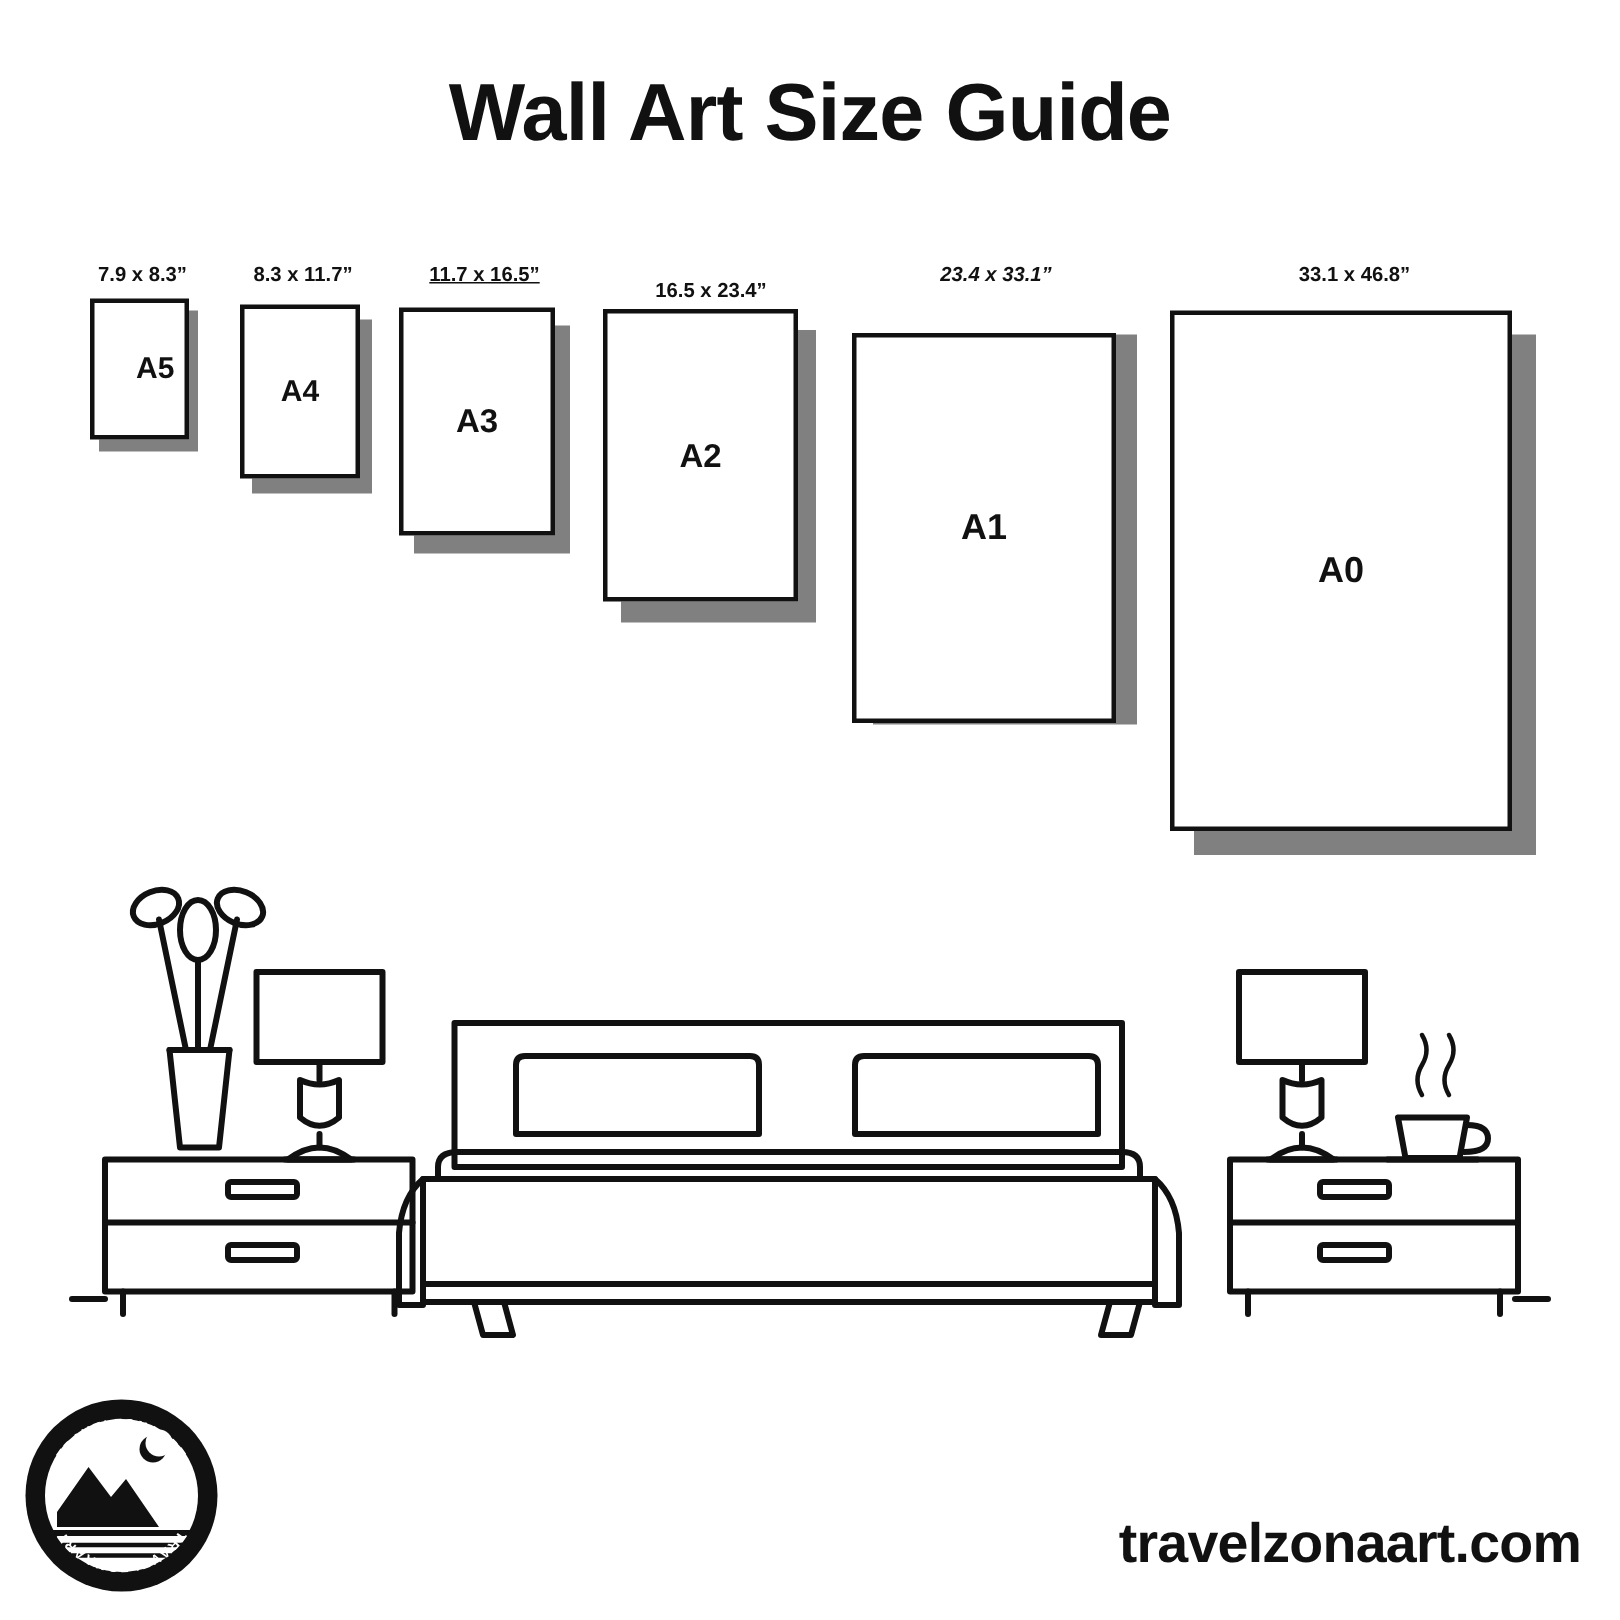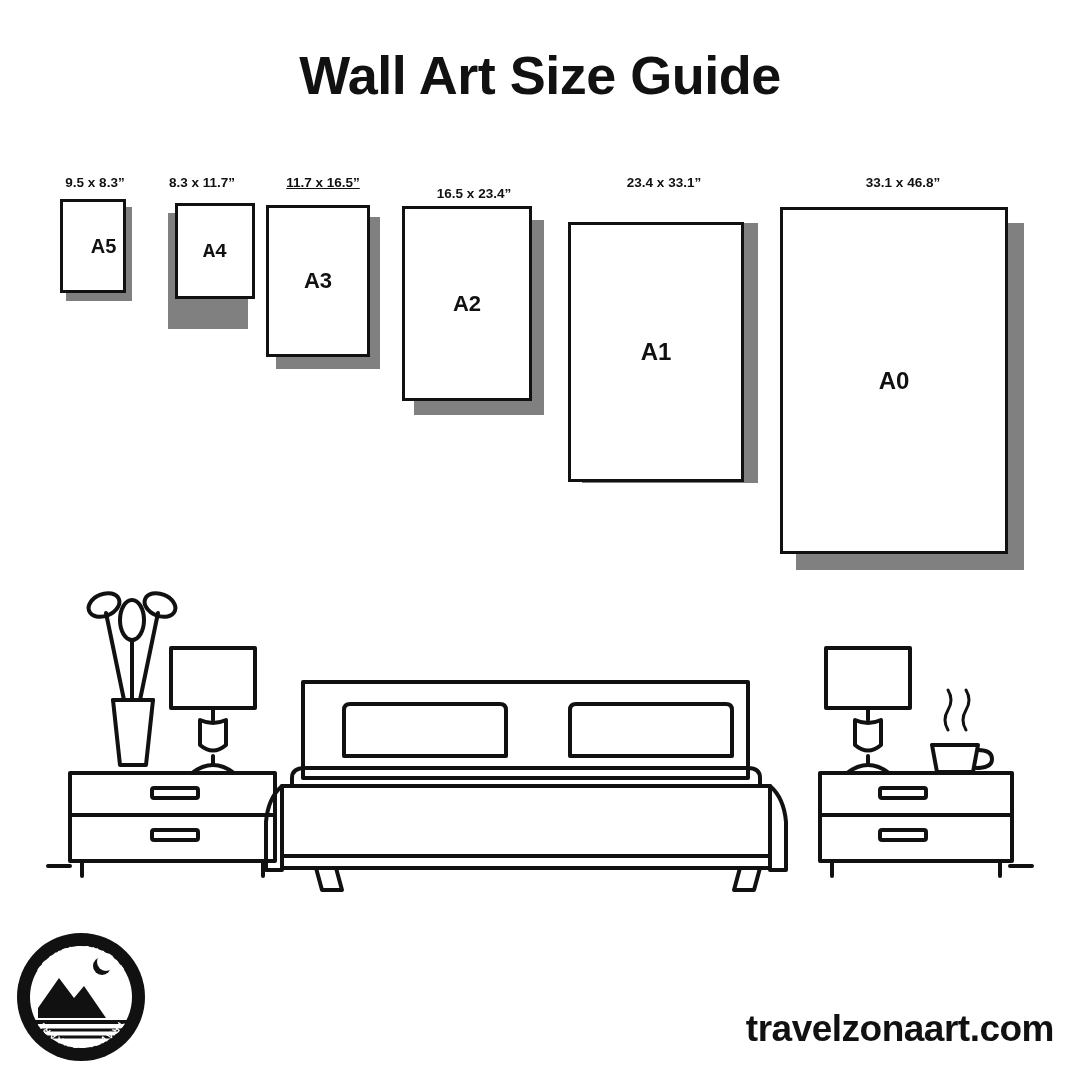--- a/index.html
+++ b/index.html
@@ -107,31 +107,31 @@
   }
 </style>
 </head>
 <body>
 
 <div class="title">Wall Art Size Guide</div>
 
 <div class="frames">
 
   <div class="frame-group" style="left:56px; top:175px; width:78px; height:130px;">
-    <div class="frame-dim" style="top:0;">9.5 x 8.3”</div>
+    <div class="frame-dim" style="top:0;">7.9 x 8.3”</div>
     <div class="frame-shadow" style="left:10px; top:32px; width:66px; height:94px;"></div>
     <div class="frame-box" style="left:4px; top:24px; width:66px; height:94px;padding-left:21px;">
       <span class="frame-label sm">A5</span>
     </div>
   </div>
 
   <div class="frame-group" style="left:152px; top:175px; width:100px; height:150px;">
     <div class="frame-dim" style="top:0;">8.3 x 11.7”</div>
     <div class="frame-shadow" style="left:16px; top:38px; width:80px; height:116px;"></div>
-    <div class="frame-box" style="left:23px; top:28px; width:80px; height:96px;font-family:Liberation Mono, monospace;">
+    <div class="frame-box" style="left:8px; top:28px; width:80px; height:116px;">
       <span class="frame-label sm">A4</span>
     </div>
   </div>
 
   <div class="frame-group" style="left:258px; top:175px; width:130px; height:210px;">
     <div class="frame-dim" style="top:0;text-decoration:underline;">11.7 x 16.5”</div>
     <div class="frame-shadow" style="left:18px; top:42px; width:104px; height:152px;"></div>
     <div class="frame-box" style="left:8px; top:30px; width:104px; height:152px;">
       <span class="frame-label">A3</span>
     </div>
@@ -139,21 +139,21 @@
 
   <div class="frame-group" style="left:394px; top:175px; width:160px; height:260px;">
     <div class="frame-dim" style="top:11px;">16.5 x 23.4”</div>
     <div class="frame-shadow" style="left:20px; top:45px; width:130px; height:195px;"></div>
     <div class="frame-box" style="left:8px; top:31px; width:130px; height:195px;">
       <span class="frame-label">A2</span>
     </div>
   </div>
 
   <div class="frame-group" style="left:560px; top:175px; width:208px; height:330px;">
-    <div class="frame-dim" style="top:0;">23.4 x 33.1”</div>
+    <div class="frame-dim" style="top:0;font-style:italic;">23.4 x 33.1”</div>
     <div class="frame-shadow" style="left:22px; top:48px; width:176px; height:260px;"></div>
     <div class="frame-box" style="left:8px; top:47px; width:176px; height:260px;">
       <span class="frame-label lg">A1</span>
     </div>
   </div>
 
   <div class="frame-group" style="left:772px; top:175px; width:262px; height:420px;">
     <div class="frame-dim" style="top:0;">33.1 x 46.8”</div>
     <div class="frame-shadow" style="left:24px; top:48px; width:228px; height:347px;"></div>
     <div class="frame-box" style="left:8px; top:32px; width:228px; height:347px;">

